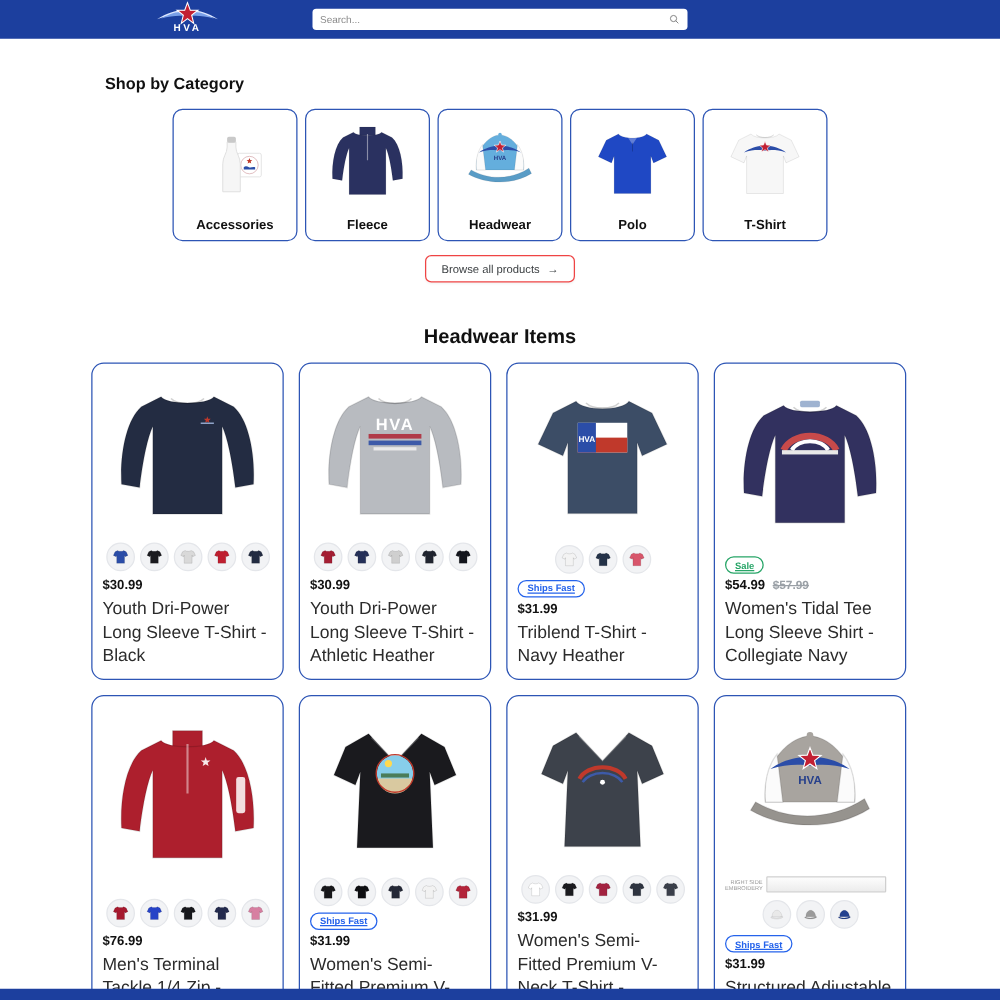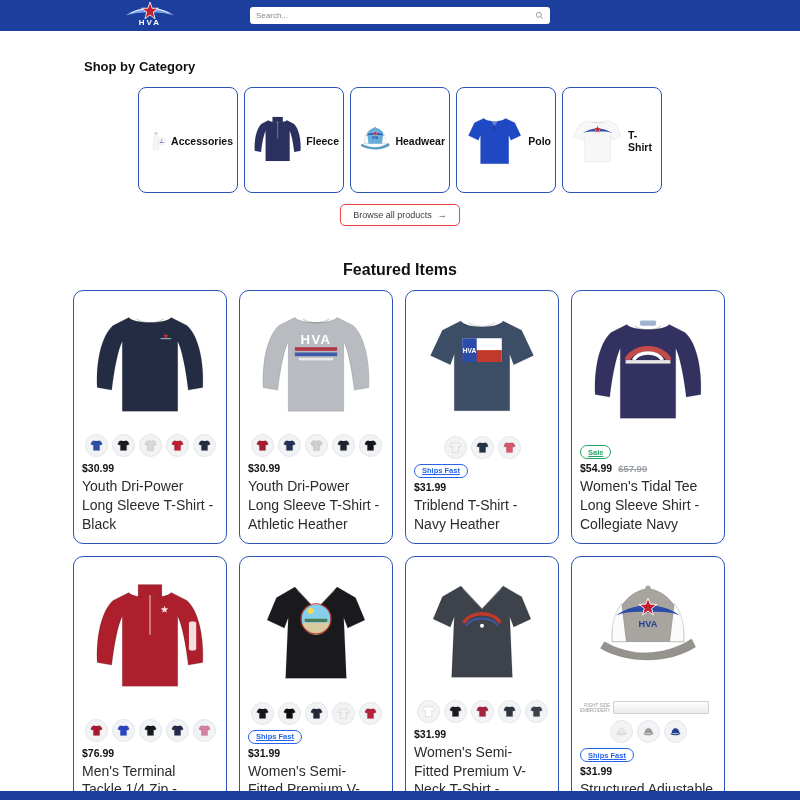--- a/index.html
+++ b/index.html
@@ -12,21 +12,21 @@
   .logo svg { display:block; margin:0 auto; }
   .logo .brand-txt { color:#fff; font-size:8px; font-weight:bold; letter-spacing:2px; line-height:1; margin-top:-2px; }
   .searchbox { position:absolute; left:50%; top:7px; transform:translateX(-50%); width:300px; height:17px;
     background:#fff; border-radius:3px; display:flex; align-items:center; padding:0 6px; }
   .searchbox input { flex:1; border:none; outline:none; font-size:8px; color:#333; font-family:inherit; }
   .searchbox input::placeholder { color:#8a8a8a; }
   .search-ic { width:9px; height:9px; flex:none; }
   h2.shop-title { font-size:13px; font-weight:bold; color:#111; margin:28px 0 13px 84px; }
   .cat-row { display:flex; justify-content:center; gap:6px; }
   .cat-card { width:100px; height:106px; border:1.5px solid #2d55b5; border-radius:8px; background:#fff;
-    display:flex; flex-direction:row; align-items:center; justify-content:space-between;
+    display:flex; flex-direction:column; align-items:center; justify-content:space-between;
     padding:7px 4px 6px; cursor:pointer; }
   .cat-img { width:70px; height:72px; }
   .cat-img svg { width:100%; height:100%; }
   .cat-label { font-size:10.5px; font-weight:bold; color:#111; }
 
   .center-row { text-align:center; }
   .pill-btn { display:inline-flex; align-items:center; gap:6px; margin-top:11px; background:#fff;
     border:1px solid #ef4444; border-radius:5px; padding:5px 12px; font-size:9px; color:#3c4043;
     box-shadow:0 1px 2px rgba(0,0,0,0.05); cursor:pointer; font-family:inherit; }
 
@@ -130,21 +130,21 @@
   </div>
     </div>
 
   <div class="center-row">
     <button class="pill-btn">
       <span>Browse all products</span>
       <span>→</span>
     </button>
   </div>
 
-  <h1 class="featured-title">Featured Items</h1>
+  <h1 class="featured-title">Headwear Items</h1>
   <div class="grid" id="product-grid">
       <div class="p-card">
     <div class="p-img">
           <svg viewBox="0 0 100 100" preserveAspectRatio="xMidYMid meet">
             <path d="M34 14 L22 20 C13 28 9 48 10 67 L21 69 C23 52 26 38 29 32 L29 85 L71 85 L71 32 C74 38 77 52 79 69 L90 67 C91 48 87 28 78 20 L66 14 C62 19 38 19 34 14 Z" fill="#232c42" stroke="rgba(0,0,0,0.12)" stroke-width="0.8"></path>
             <path d="M40 15 C44 19 56 19 60 15" fill="none" stroke="rgba(0,0,0,0.18)"></path>
             <polygon points="62.0,25.8 62.5,27.3 64.1,27.3 62.9,28.3 63.3,29.8 62.0,28.9 60.7,29.8 61.1,28.3 59.9,27.3 61.5,27.3" fill="#c0392b"></polygon>
             <path d="M58 30 h8" stroke="#8fa3c8" stroke-width="0.9"></path>
           </svg>
         </div>

